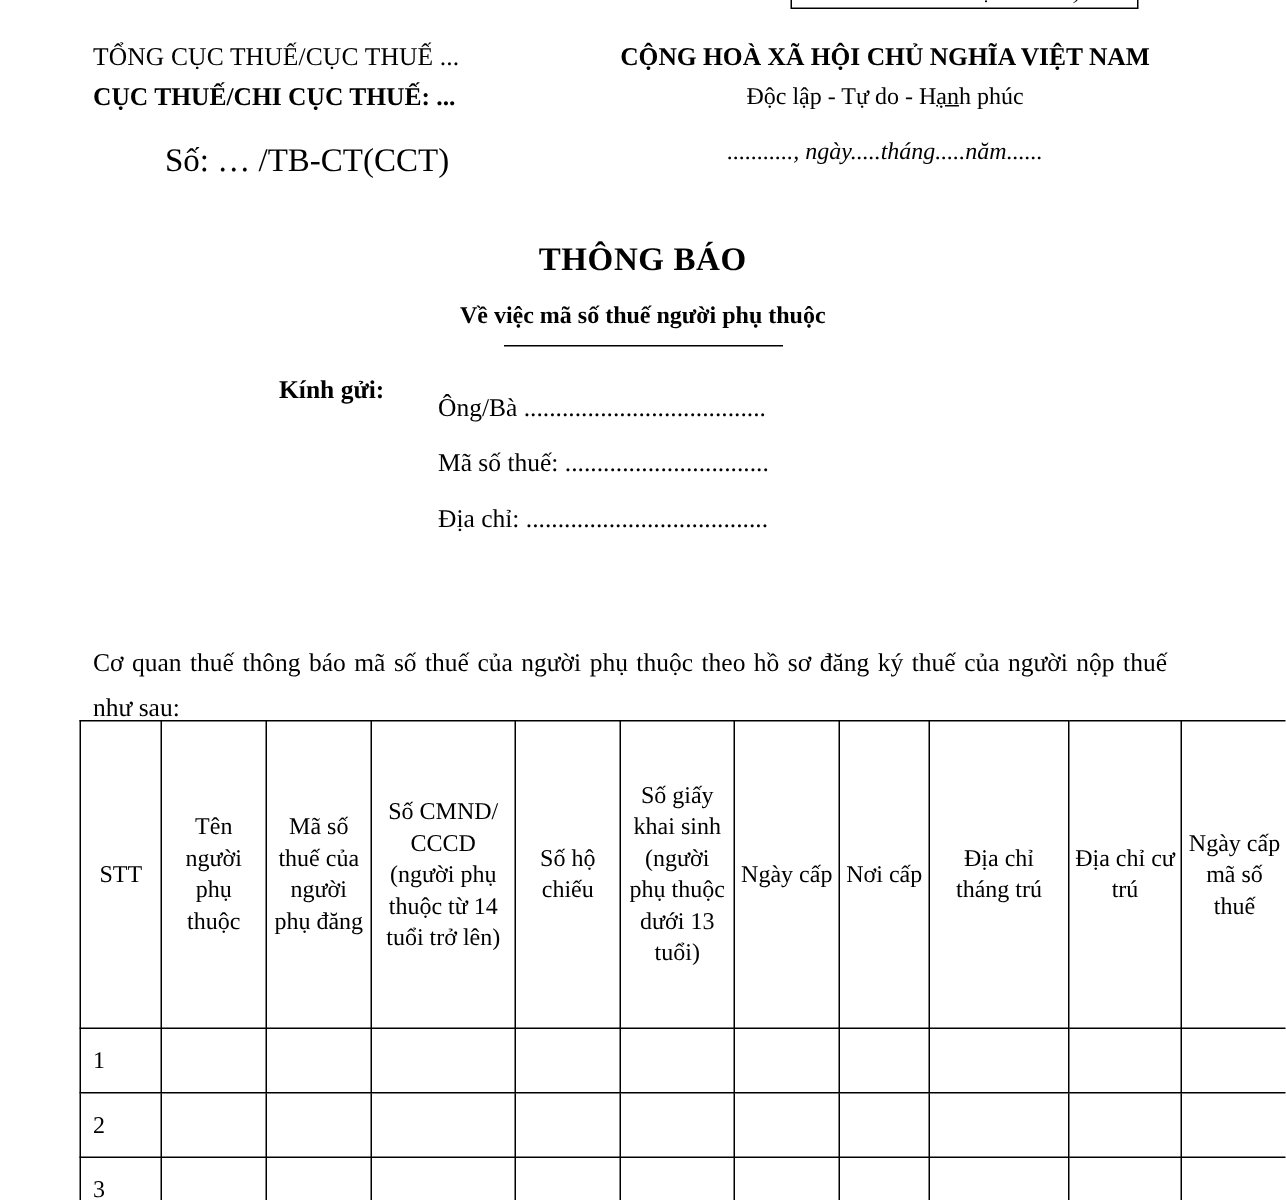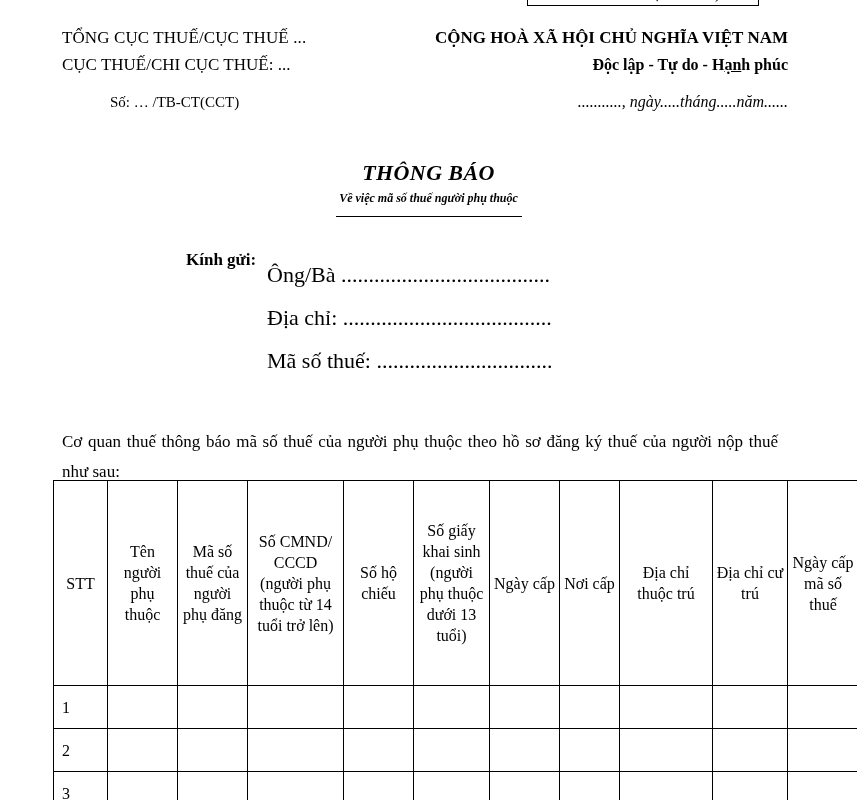--- a/index.html
+++ b/index.html
@@ -54,75 +54,74 @@
     width: 300px;
     text-align: left;
   }
   .hdr-left .line1 {
     font-size: 17px;
     letter-spacing: 0.1px;
     white-space: nowrap;
   }
   .hdr-left .line2 {
     font-size: 17px;
-    font-weight: normal;
+    font-weight: bold;
     margin-top: 7px;
     white-space: nowrap;
   }
   .hdr-left .sohieu {
-    font-size: 15px;
+    font-size: 22px;
     margin-top: 19px;
     margin-left: 48px;
     white-space: nowrap;
   }
 
   .hdr-right {
     position: absolute;
-    left: 368px;
+    left: 380px;
     top: 0;
     width: 420px;
-    text-align: right;
+    text-align: center;
   }
   .hdr-right .country {
     font-size: 17px;
     font-weight: bold;
     white-space: nowrap;
   }
   .hdr-right .motto {
     font-size: 16px;
-    font-weight: bold;
+    font-weight: normal;
     margin-top: 8px;
     white-space: nowrap;
   }
   .hdr-right .motto u { text-decoration: underline; }
   .hdr-right .date {
     font-size: 16px;
     font-style: italic;
     margin-top: 19px;
     white-space: nowrap;
   }
 
   
   .title-block {
     position: absolute;
     top: 160px;
     left: 0;
     width: 857px;
     text-align: center;
-    font-style: italic;
   }
   .title-main {
     font-size: 22px;
     font-weight: bold;
     letter-spacing: 0.4px;
   }
   .title-sub {
-    font-size: 12px;
-    font-weight: bold;
-    margin-top: 5px;
+    font-size: 16px;
+    font-weight: bold;
+    margin-top: 16px;
   }
   .title-rule {
     width: 186px;
     height: 1px;
     background: #000;
     margin: 10px auto 0 auto;
   }
 
   
   .recipient {
@@ -135,23 +134,23 @@
     position: absolute;
     left: 186px;
     top: 0;
     font-size: 17px;
     font-weight: bold;
     white-space: nowrap;
     text-align: center;
   }
   .rec-lines {
     position: absolute;
-    left: 267px;
+    left: 292px;
     top: 12px;
-    font-size: 22px;
+    font-size: 17px;
   }
   .rec-lines div {
     margin-bottom: 17px;
     white-space: nowrap;
   }
 
   
   .paragraph {
     position: absolute;
     top: 388px;
@@ -233,22 +232,22 @@
   <div class="title-block">
     <div class="title-main">THÔNG BÁO</div>
     <div class="title-sub">Về việc mã số thuế người phụ thuộc</div>
     <div class="title-rule"></div>
   </div>
 
   <div class="recipient">
     <div class="kinhgui">Kính gửi:</div>
     <div class="rec-lines">
       <div>Ông/Bà ......................................</div>
+      <div>Mã số thuế: ................................</div>
       <div>Địa chỉ: ......................................</div>
-      <div>Mã số thuế: ................................</div>
     </div>
   </div>
 
   <div class="paragraph">Cơ quan thuế thông báo mã số thuế của người phụ thuộc theo hồ sơ đăng ký thuế của người nộp thuế như sau:</div>
 
   <div class="tbl-wrap">
     <table class="doc-table">
       <colgroup>
         <col class="c0">
           <col class="c1">
@@ -265,21 +264,21 @@
       <thead>
         <tr>
           <th>STT</th>
           <th>Tên người phụ thuộc</th>
           <th>Mã số thuế của người phụ đăng</th>
           <th>Số CMND/ CCCD (người phụ thuộc từ 14 tuổi trở lên)</th>
           <th>Số hộ chiếu</th>
           <th>Số giấy khai sinh (người phụ thuộc dưới 13 tuổi)</th>
           <th>Ngày cấp</th>
           <th>Nơi cấp</th>
-          <th>Địa chỉ thuộc trú</th>
+          <th>Địa chỉ tháng trú</th>
           <th>Địa chỉ cư trú</th>
           <th>Ngày cấp mã số thuế</th>
         </tr>
       </thead>
       <tbody>
         <tr>
           <td>1</td>
           <td></td>
           <td></td>
           <td></td>

